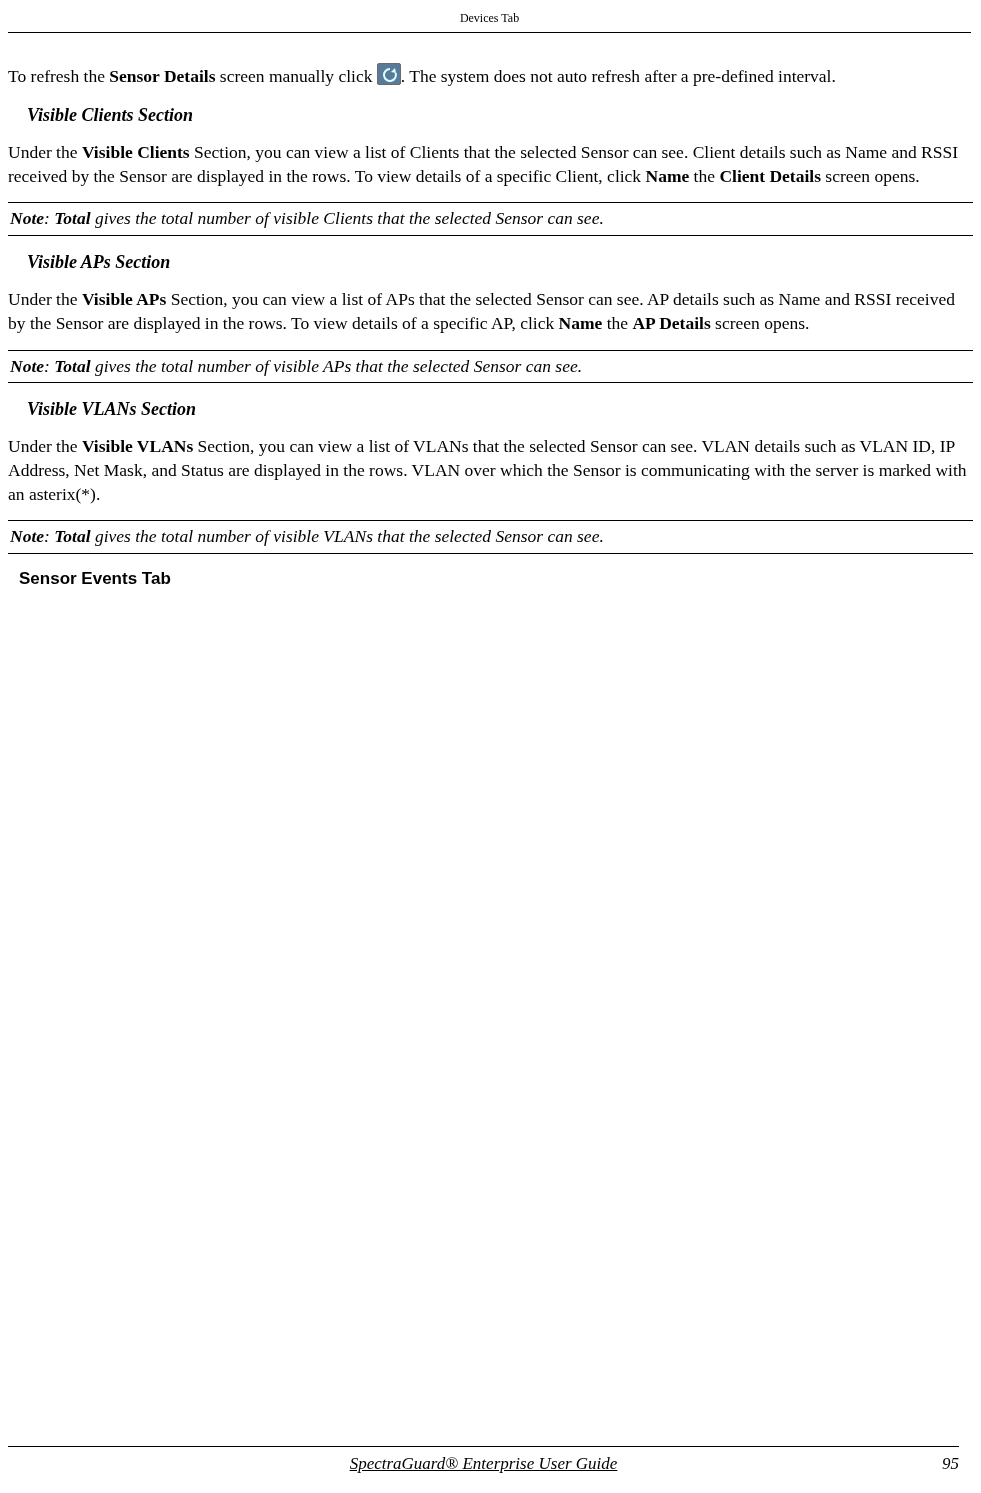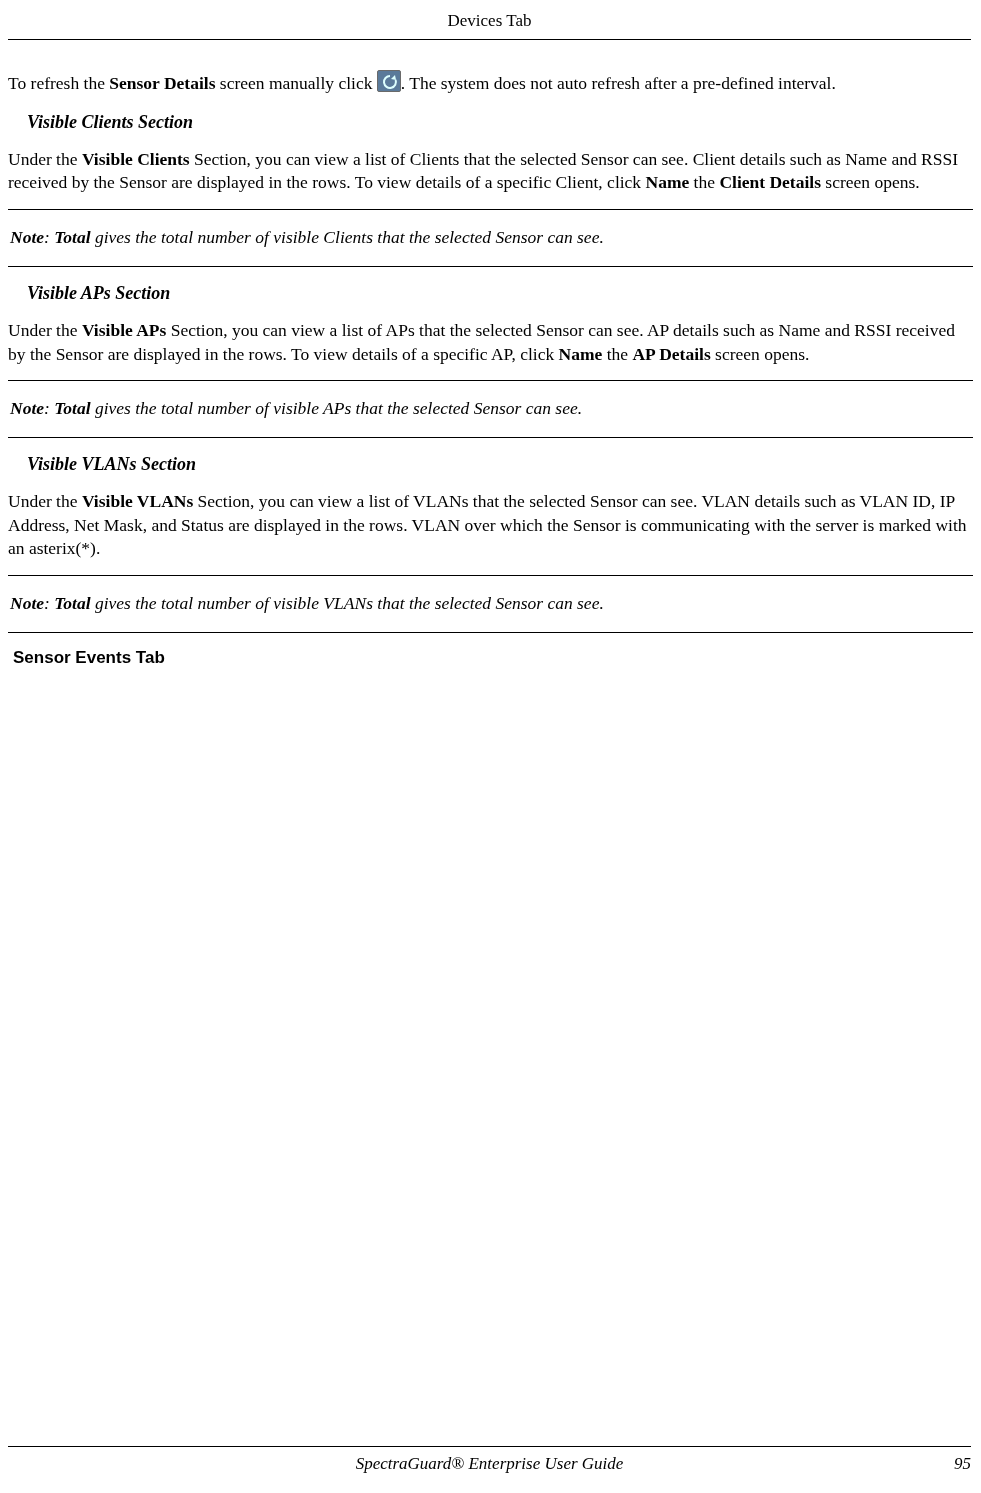--- a/index.html
+++ b/index.html
@@ -16,21 +16,21 @@
       height: 1493px;
       position: relative;
     }
     .page {
       width: 981px;
       height: 1493px;
       position: relative;
     }
     .header {
       text-align: center;
-      font-size: 17px;
+      font-size: 12px;
       padding-top: 10px;
       padding-bottom: 6px;
       border-bottom: 1px solid #000;
       margin: 0 10px 0 8px;
     }
     .content {
       padding: 30px 8px 0 8px;
     }
     .para {
       margin: 0 0 14px 0;
@@ -38,51 +38,52 @@
     .section-heading {
       font-style: italic;
       font-weight: bold;
       font-size: 18px;
       margin: 10px 0 14px 19px;
     }
     .sans-heading {
       font-family: Arial, Helvetica, sans-serif;
       font-weight: bold;
       font-size: 17px;
-      margin: 14px 0 14px 5px;
+      margin: 14px 0 14px 11px;
     }
     .refresh-icon {
       display: inline-block;
       width: 24px;
       height: 22px;
       background: #5a7a9a;
       border: 1px solid #6a6a6a;
       vertical-align: -3px;
       position: relative;
       border-radius: 2px;
     }
     .refresh-icon svg {
       position: absolute;
       top: 2px;
       left: 3px;
     }
     .note-box {
       border-top: 1px solid #000;
       border-bottom: 1px solid #000;
-      padding: 16px 2px;
+      padding: 4px 2px;
       margin: 2px 0 14px 0;
       font-style: italic;
     }
     .note-box .note-label { font-weight: bold; }
     .note-box .note-strong { font-weight: bold; }
     .footer {
       position: absolute;
       bottom: 16px;
       left: 8px;
-      right: 10px;
+      right: 22px;
+      text-decoration: underline;
     }
     .footer-line {
       border-top: 1px solid #000;
       margin-bottom: 6px;
     }
     .footer-row {
       position: relative;
       font-style: italic;
       font-size: 17px;
       height: 24px;

